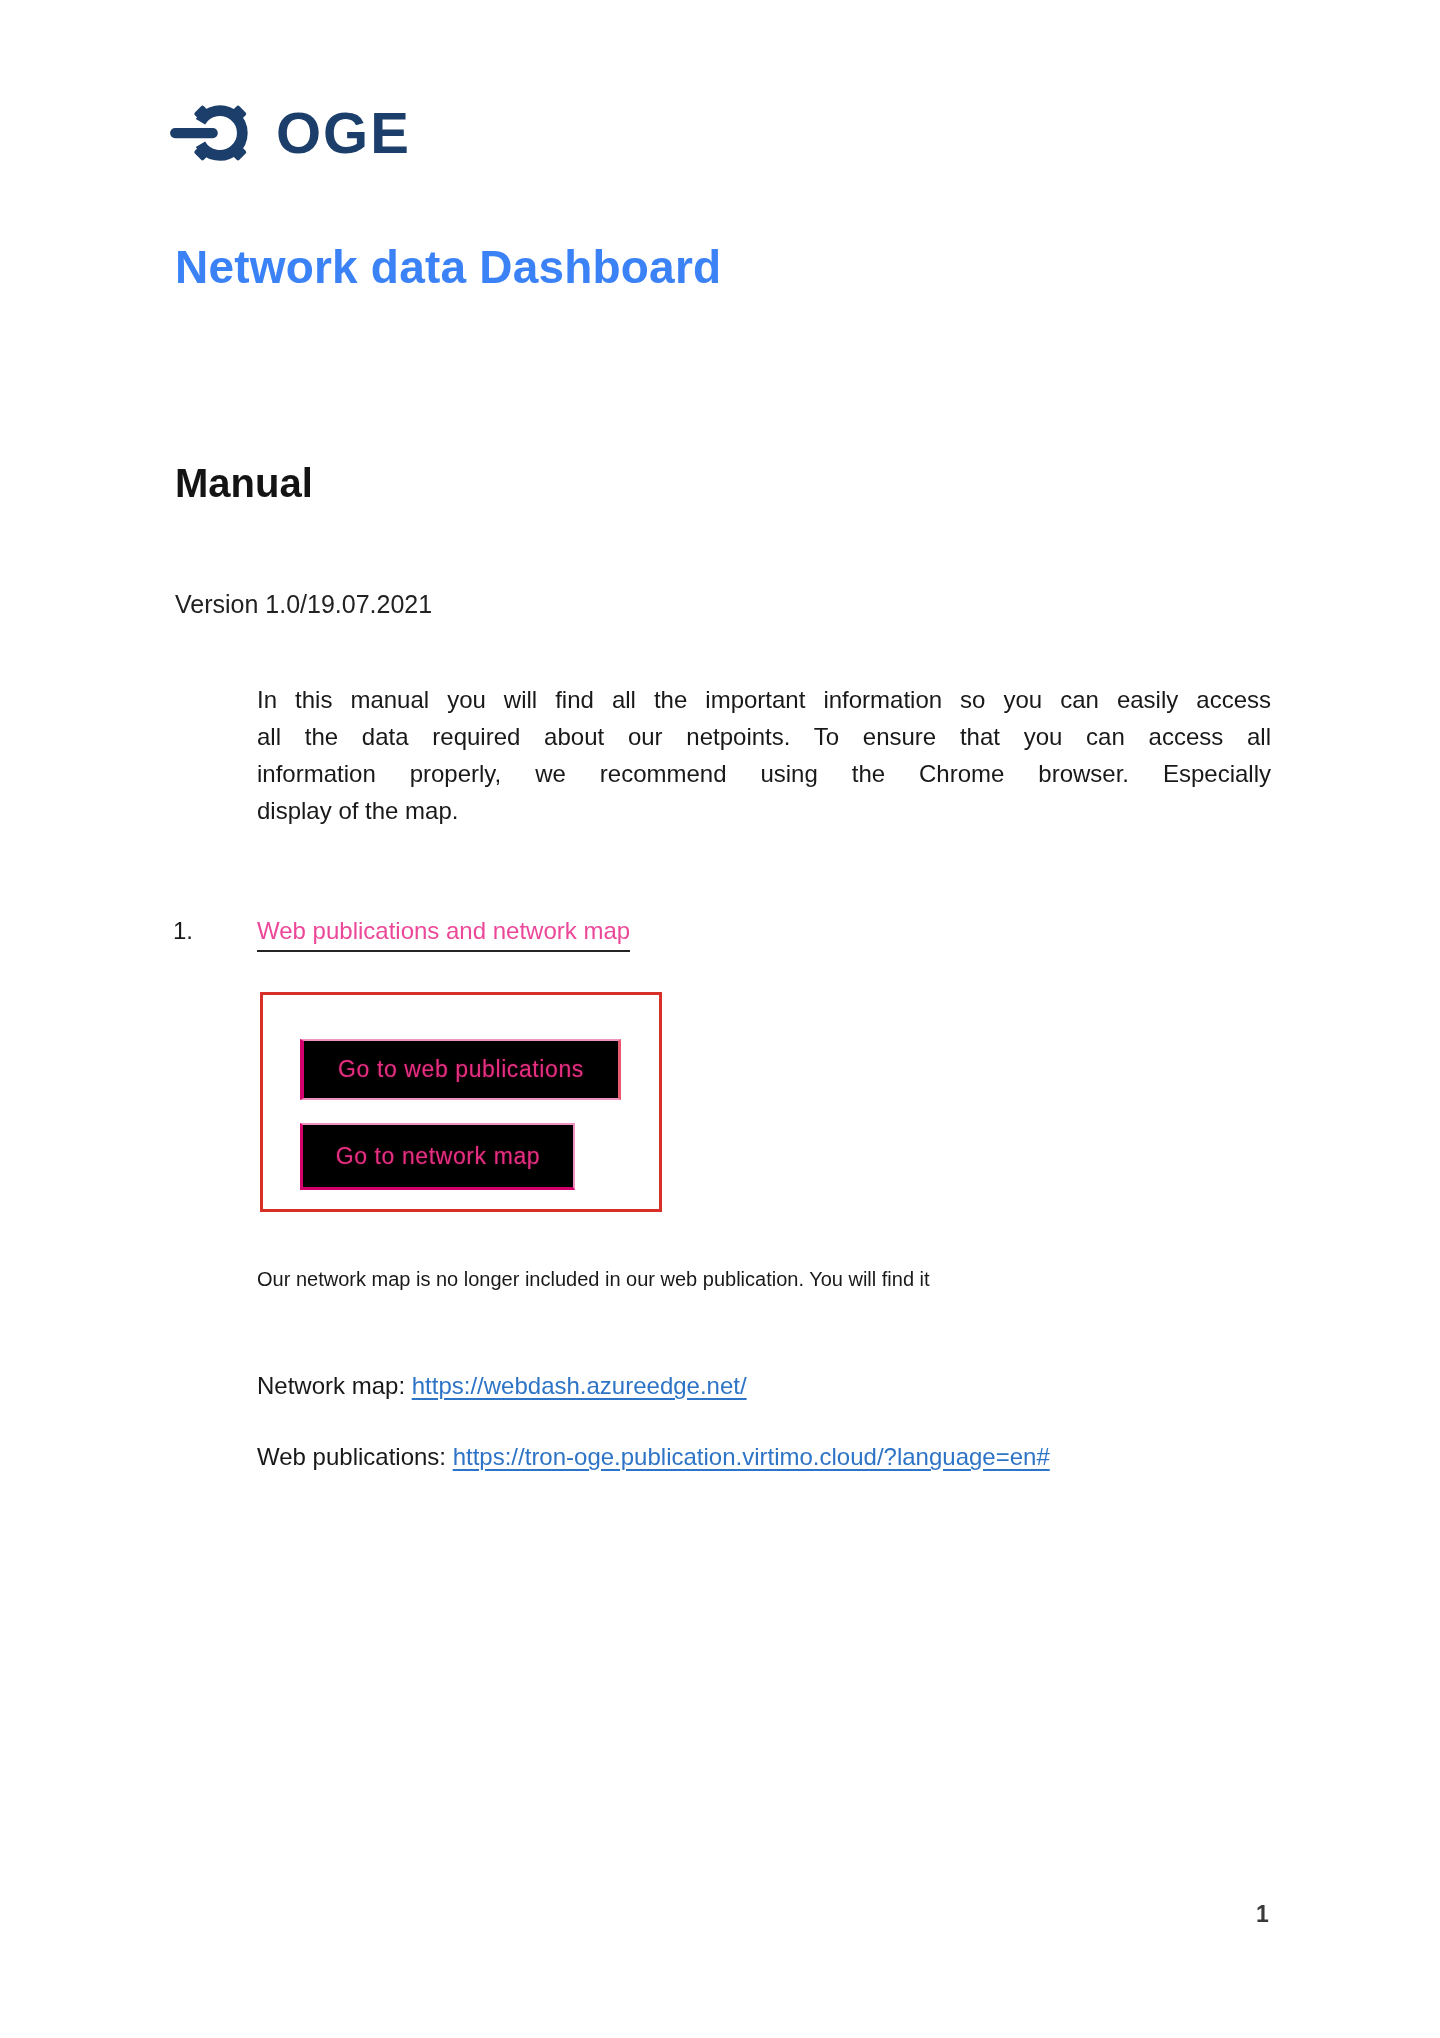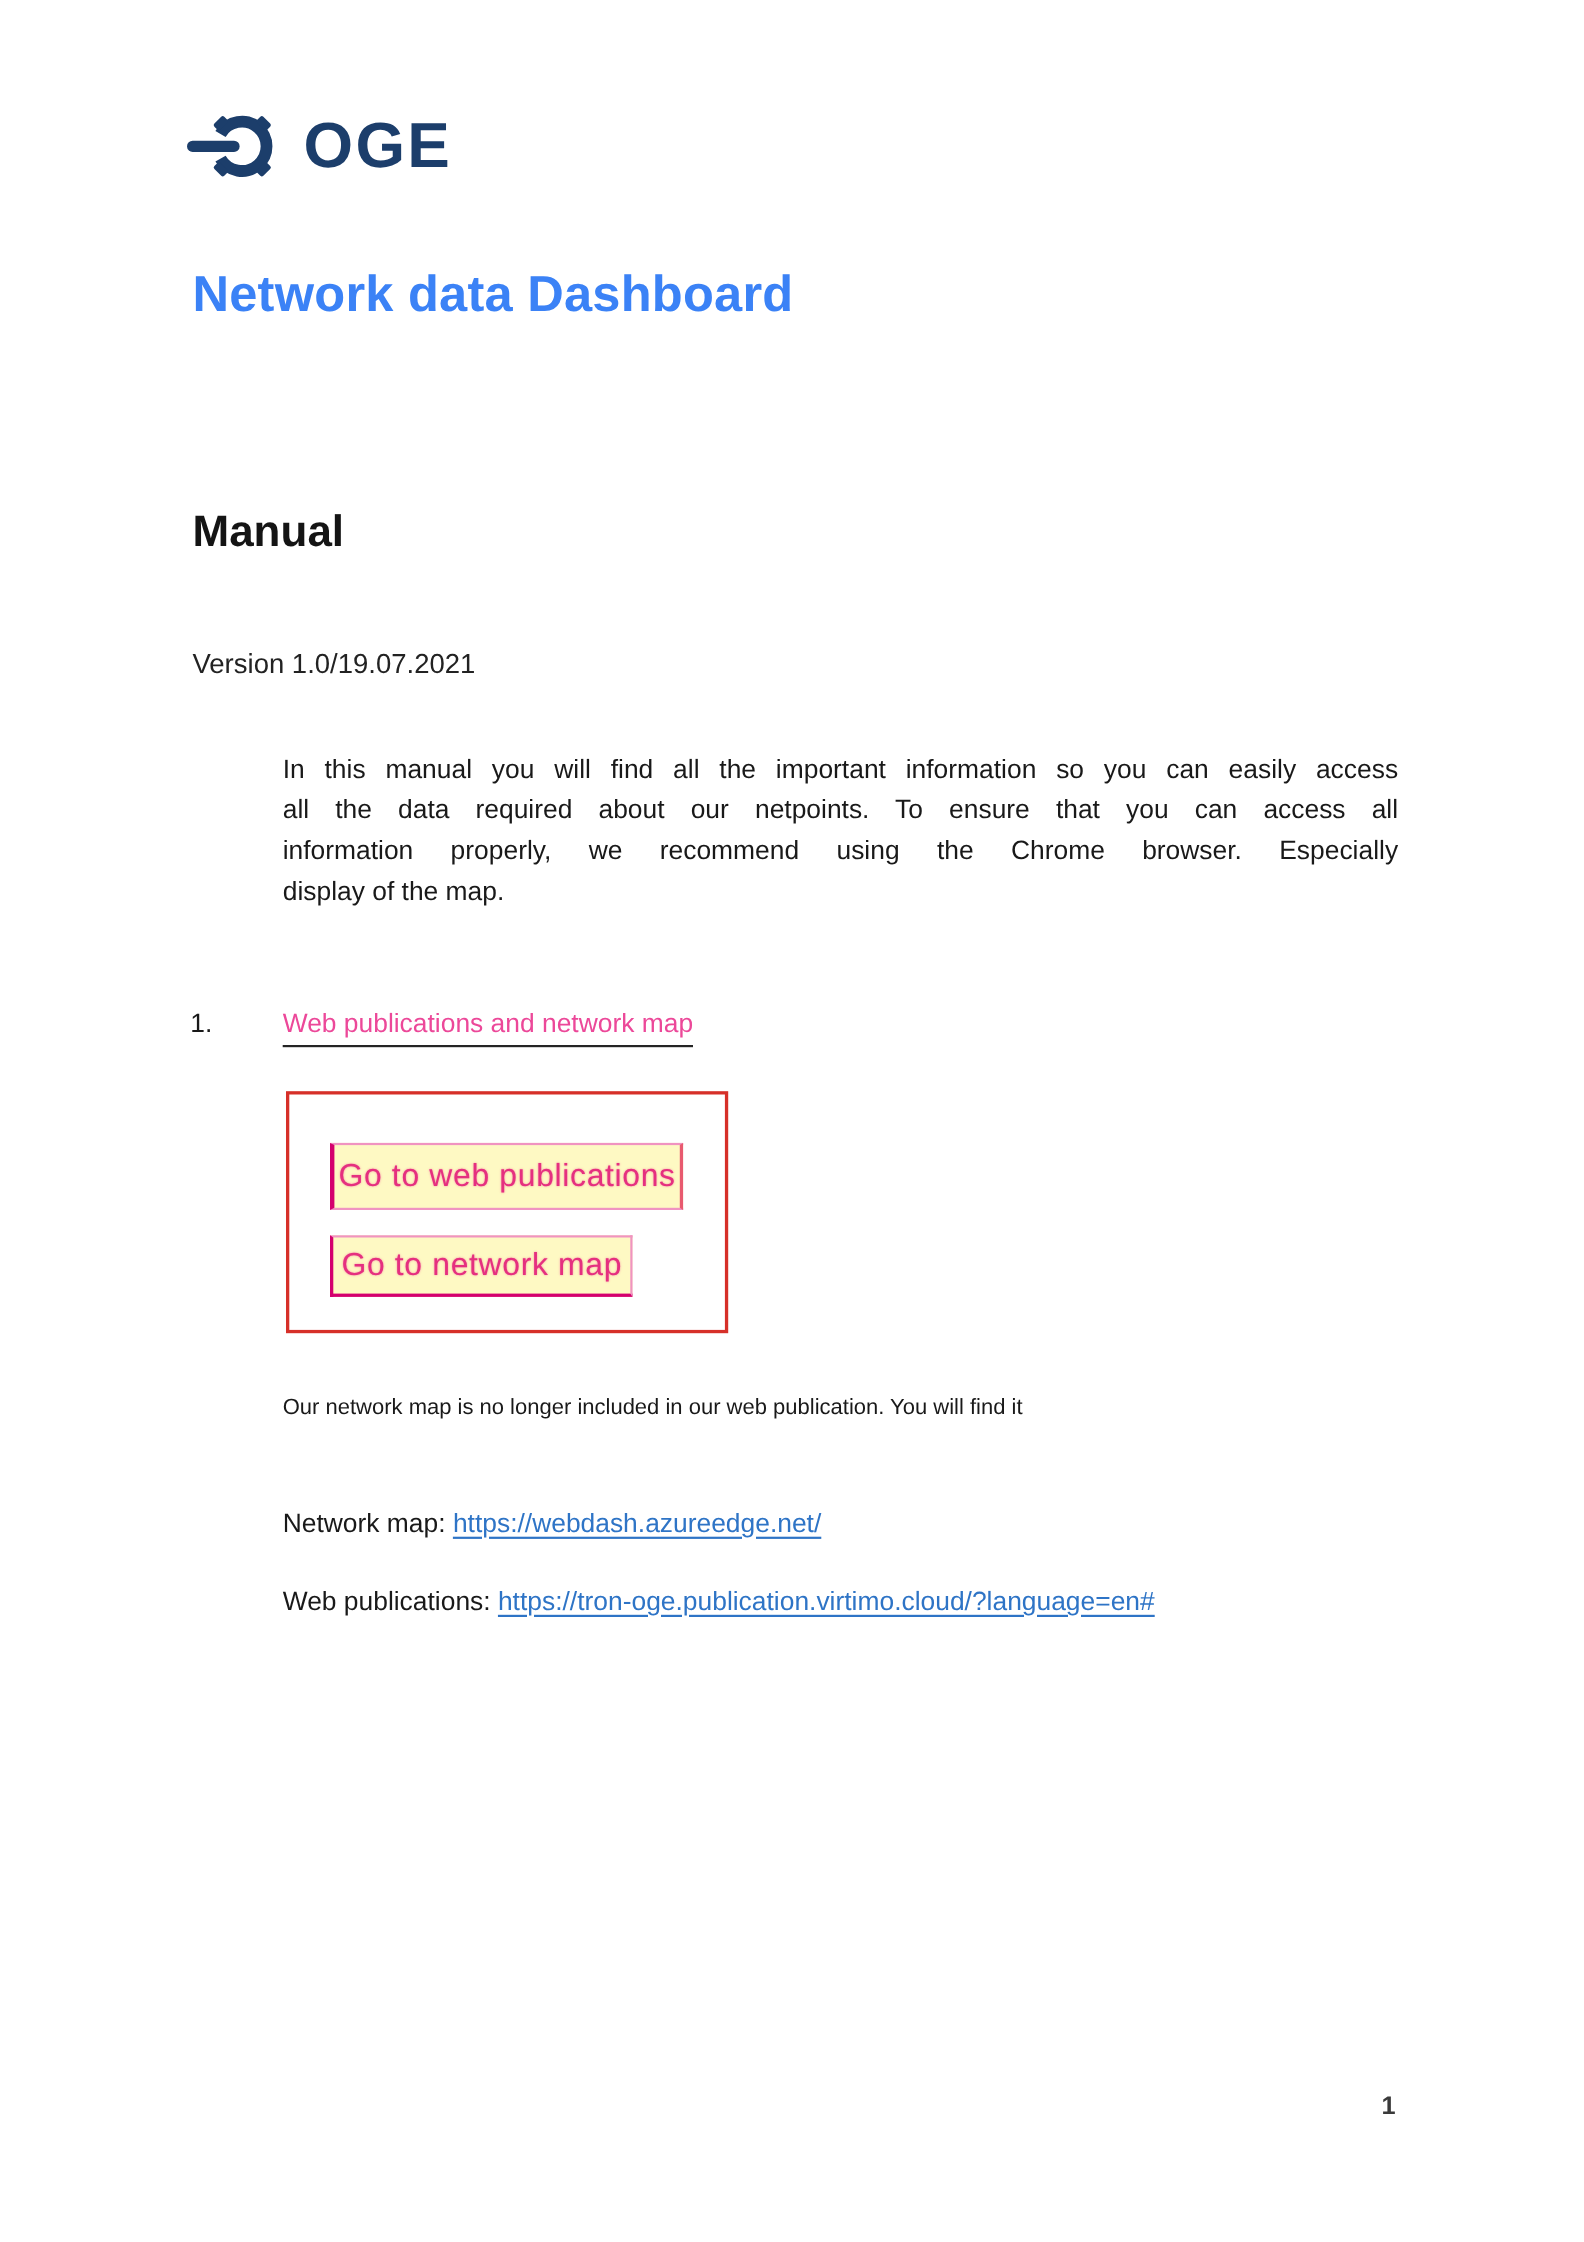--- a/index.html
+++ b/index.html
@@ -25,24 +25,24 @@
   .lline{text-align:left;}
 
   
   .sec-num{left:173px;top:916px;font-size:24px;color:#191919;line-height:30px;}
   .sec-heading{left:257px;top:916px;font-size:24px;color:#ec4899;line-height:30px;}
   .sec-heading .u{display:inline-block;border-bottom:2px solid #242424;padding-bottom:4px;}
 
   
   .fig-box{left:260px;top:992px;width:402px;height:220px;border:3px solid #d63029;box-sizing:border-box;background:#fff;}
   .fig-btn{position:absolute;box-sizing:border-box;display:flex;align-items:center;justify-content:center;
-           background:#fef9c3;color:#e5307f;font-size:29px;letter-spacing:0.6px;
+           background:#000000;color:#e5307f;font-size:23px;letter-spacing:0.6px;
            text-shadow:0 0 2px rgba(230,0,126,0.45);cursor:pointer;}
   .fig-btn.b1{left:37px;top:44px;width:321px;height:61px;border:2px solid #f093c1;border-left:4px solid #d4006e;border-right:3px solid #e85a6f;}
-  .fig-btn.b2{left:37px;top:128px;width:275px;height:56px;border:2px solid #f093c1;border-bottom:3px solid #d4006e;border-left:3px solid #d4006e;}
+  .fig-btn.b2{left:37px;top:128px;width:275px;height:67px;border:2px solid #f093c1;border-bottom:3px solid #d4006e;border-left:3px solid #d4006e;}
 
   
   .note{left:257px;top:1261px;width:1014px;font-size:20px;line-height:37px;color:#191919;}
 
   
   .linkrow{font-size:24px;line-height:30px;color:#191919;white-space:pre-wrap;}
   .linkrow.r1{left:257px;top:1371px;}
   .linkrow.r2{left:257px;top:1442px;}
   .linkrow a{color:#2e74c6;text-decoration:underline;text-decoration-thickness:2px;text-underline-offset:4px;cursor:pointer;}
 

